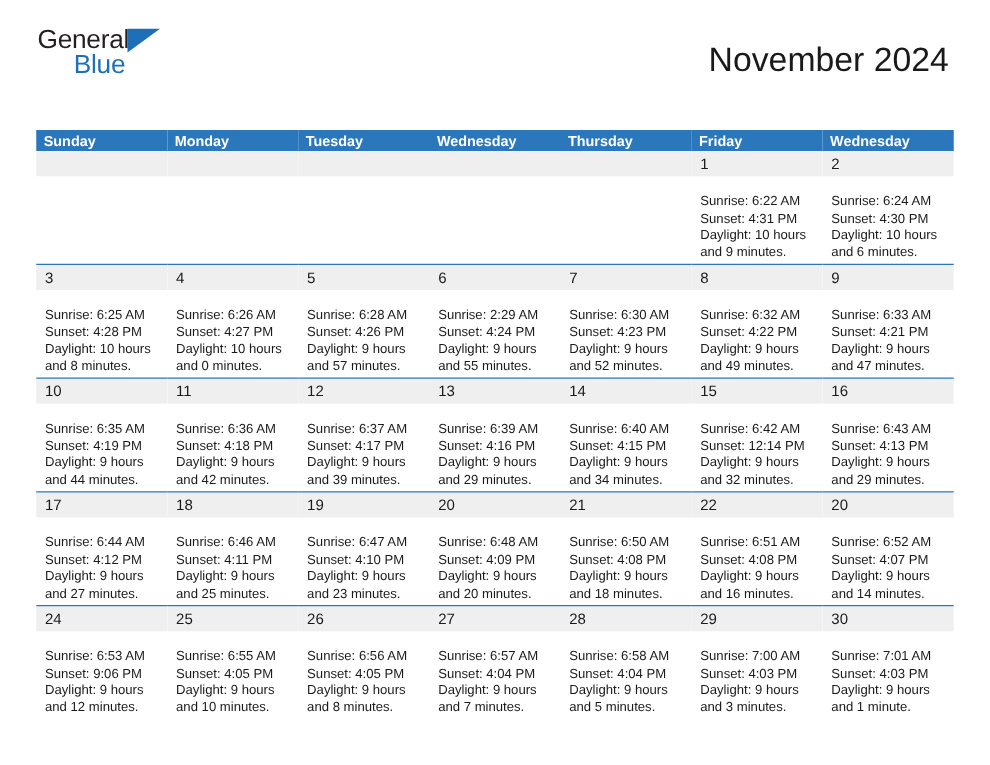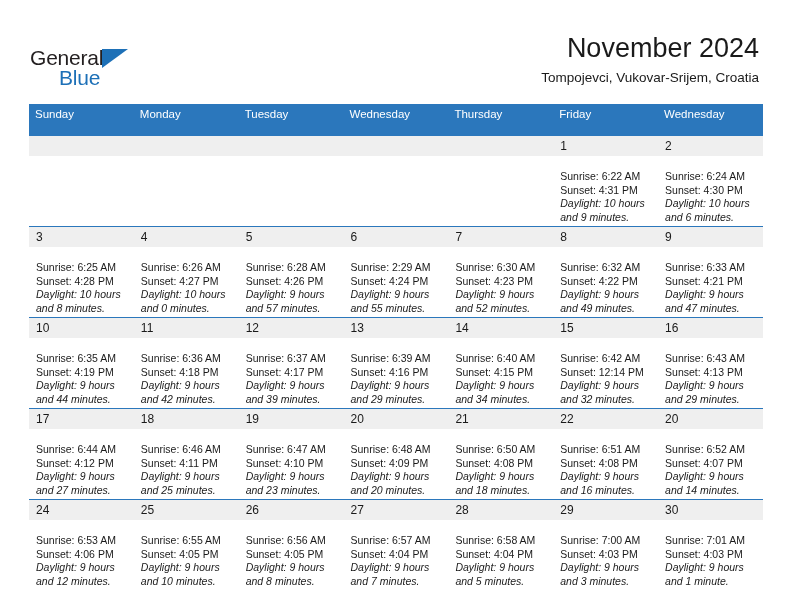--- a/index.html
+++ b/index.html
@@ -24,21 +24,21 @@
   
   .header {
     position: absolute;
     left: 0; top: 0;
     width: 792px;
     height: 100px;
   }
   .logo {
     position: absolute;
     left: 30px;
-    top: 46px;
+    top: 20px;
     width: 180px;
     height: 50px;
   }
   .logo-general {
     position: absolute;
     left: 0; top: 0;
     font-size: 21px;
     letter-spacing: -0.2px;
     color: #231f20;
     font-family: "Liberation Sans", sans-serif;
@@ -88,23 +88,23 @@
     left: 29px;
     top: 104px;
     width: 734px;
     border-collapse: collapse;
     table-layout: fixed;
   }
   .calendar th {
     background: #2b77bc;
     color: #ffffff;
     font-size: 11.5px;
-    font-weight: normal;
+    font-weight: bold;
     text-align: left;
-    padding: 4px 0 16px 6px;
+    padding: 4px 0 1px 6px;
     height: 12px;
     border: none;
   }
   .calendar td {
     vertical-align: top;
     padding: 0;
     border-top: 1px solid #2b77bc;
     height: 90px;
     background: #ffffff;
   }
@@ -124,37 +124,36 @@
     color: transparent;
   }
   .details {
     padding: 4px 7px 0 7px;
     font-size: 10.5px;
     line-height: 13.6px;
     color: #1a1a1a;
     margin-top: 10px;
   }
   .details div { white-space: nowrap; }
-  .details .wrap { white-space: normal; font-style: italic; }
+  .details .wrap { white-space: normal; }
   td.blank .daynum { background: #efefef; }
 </style>
 </head>
 <body>
 
 <div class="page">
 
   <div class="header">
     <div class="logo">
       <span class="logo-general">General</span>
       <span class="logo-triangle"></span>
       <span class="logo-blue">Blue</span>
     </div>
     <div class="title-block">
       <div class="cal-title">November 2024</div>
-      <div class="cal-subtitle">Tompojevci, Vukovar-Srijem, Croatia</div>
     </div>
   </div>
 
   <table class="calendar">
     <thead>
       <tr>
         <th>Sunday</th>
         <th>Monday</th>
         <th>Tuesday</th>
         <th>Wednesday</th>
@@ -369,21 +368,21 @@
               <div>Sunset: 4:07 PM</div>
               <div class="wrap">Daylight: 9 hours and 14 minutes.</div>
             </div>
           </td>
         </tr>
         <tr class="week-row">
           <td>
             <div class="daynum">24</div>
             <div class="details">
               <div>Sunrise: 6:53 AM</div>
-              <div>Sunset: 4:06 PM</div>
+              <div>Sunset: 9:06 PM</div>
               <div class="wrap">Daylight: 9 hours and 12 minutes.</div>
             </div>
           </td>
           <td>
             <div class="daynum">25</div>
             <div class="details">
               <div>Sunrise: 6:55 AM</div>
               <div>Sunset: 4:05 PM</div>
               <div class="wrap">Daylight: 9 hours and 10 minutes.</div>
             </div>

